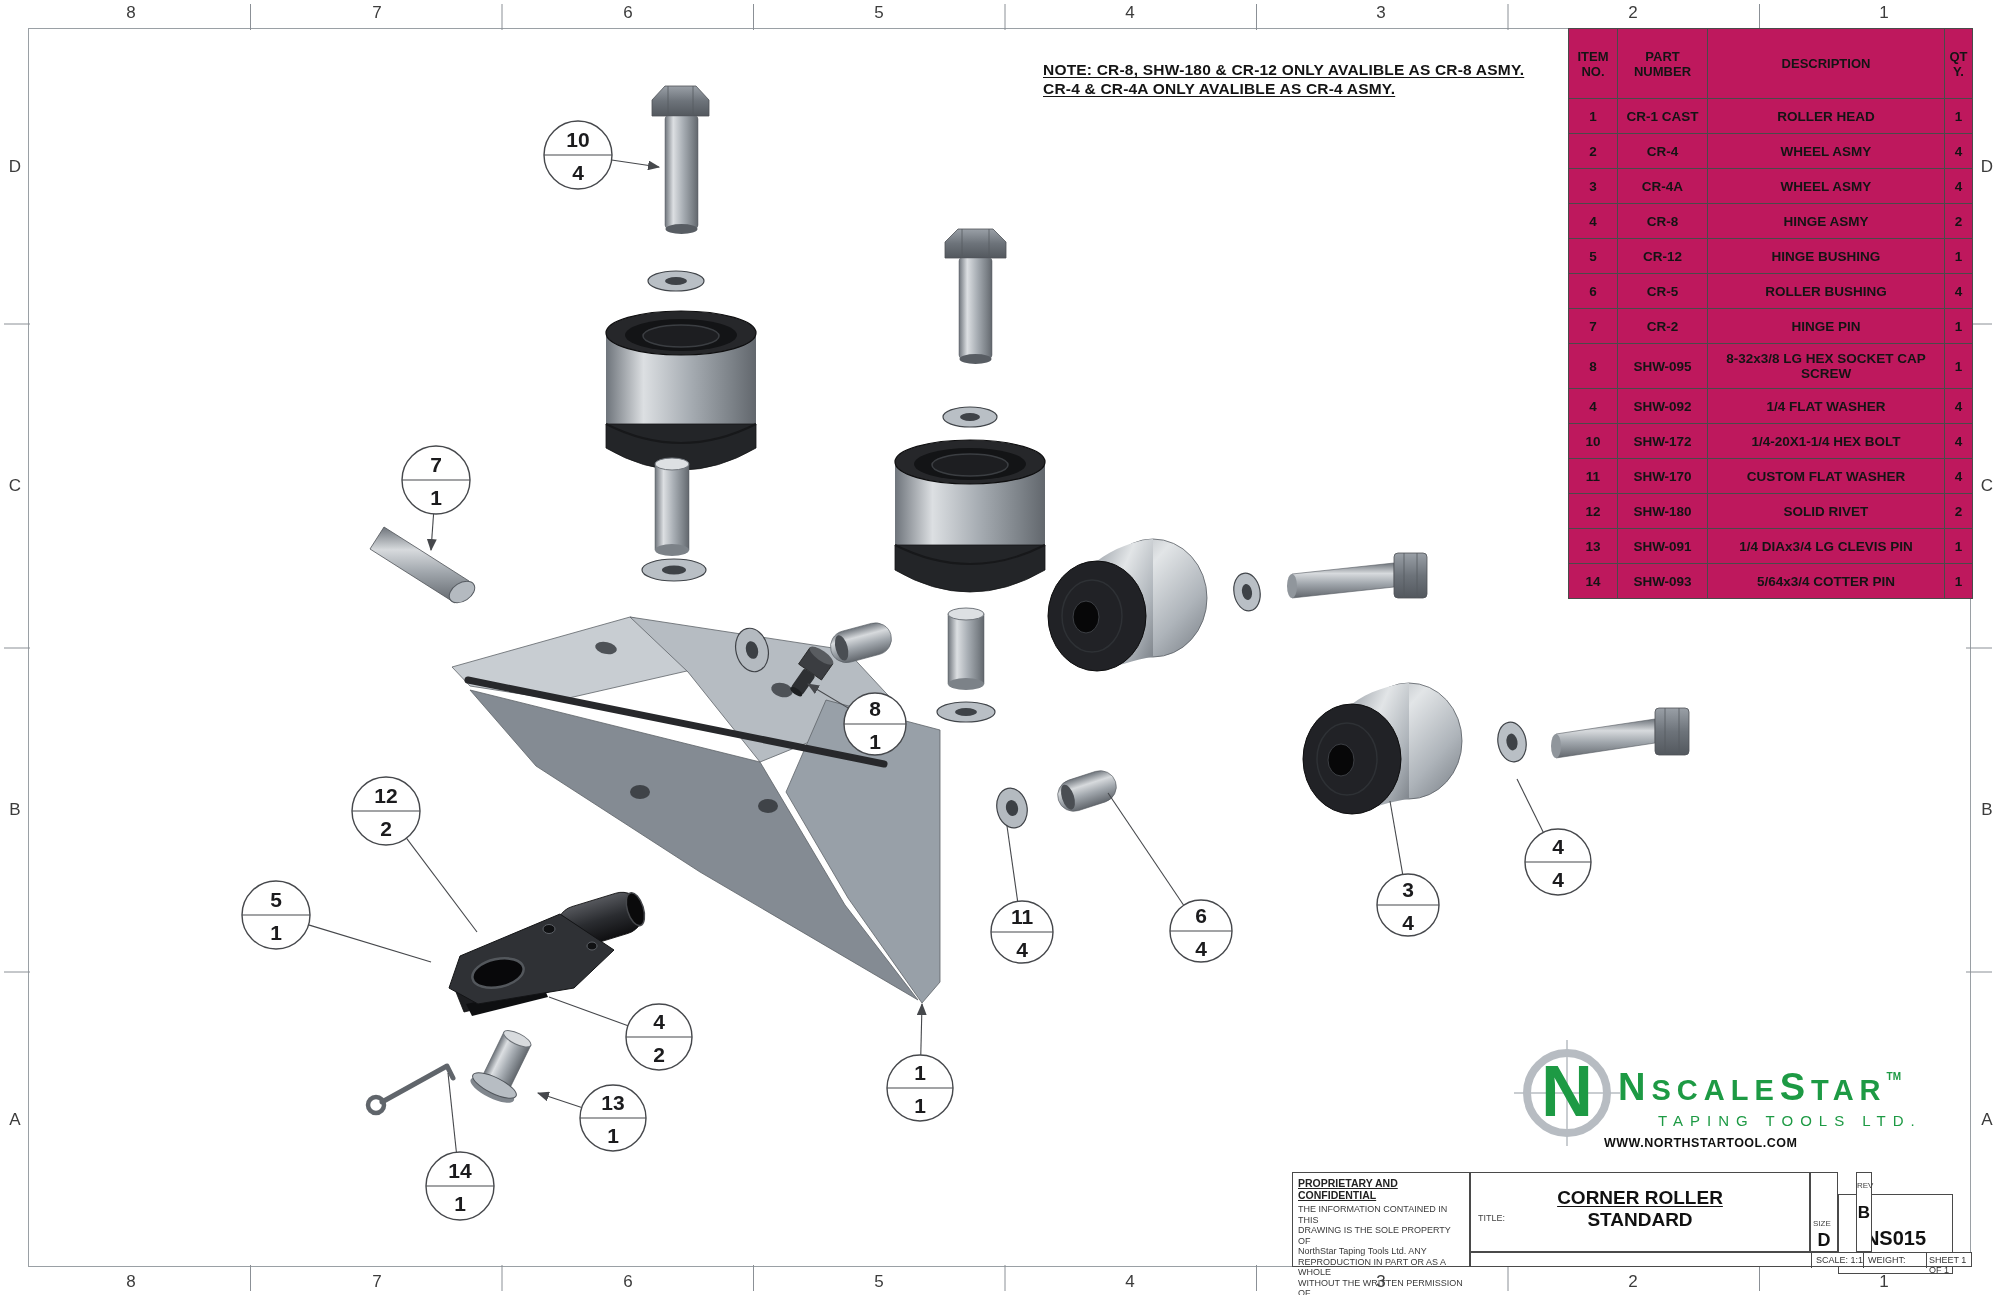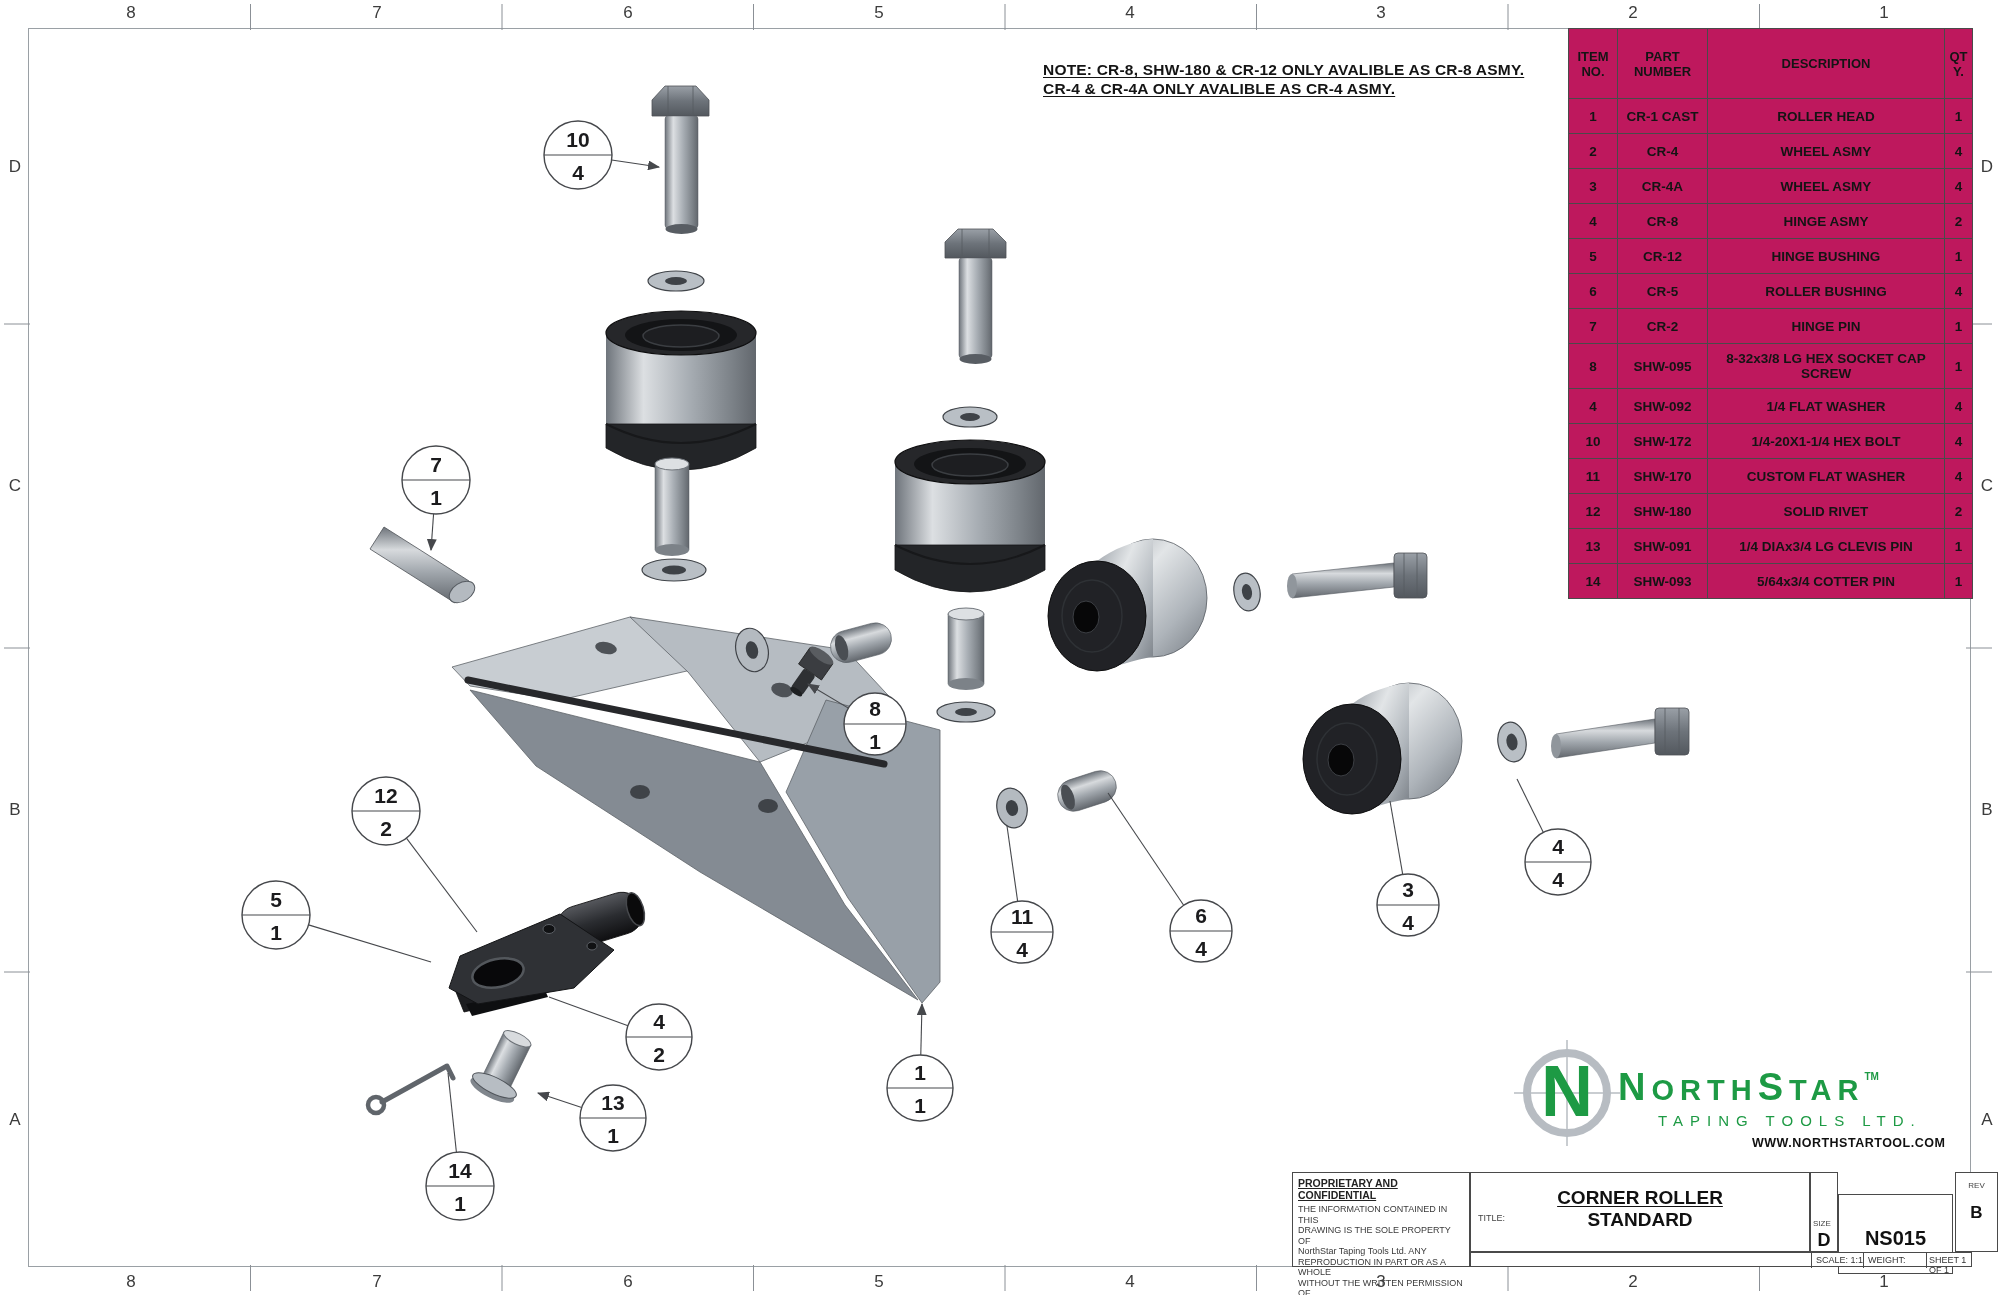--- a/index.html
+++ b/index.html
@@ -33,21 +33,21 @@
   .ctitle .main{position:absolute;left:0;top:14px;width:100%;text-align:center;
         font-weight:bold;font-size:19px;line-height:22px;color:#111;}
   .ctitle .main .u{text-decoration:underline;text-underline-offset:2px;}
   .csize{left:1810px;top:1172px;width:28px;height:80px;}
   .csize .lbl{position:absolute;left:2px;top:46px;font-size:8px;color:#444;}
   .csize .val{position:absolute;left:0;top:57px;width:100%;text-align:center;
         font-size:18px;font-weight:bold;color:#111;}
   .cns{left:1838px;top:1194px;width:115px;height:80px;}
   .cns .val{position:absolute;left:0;top:32px;width:100%;text-align:center;
         font-size:20px;font-weight:bold;color:#111;}
-  .crev{left:1955px;top:1172px;width:43px;height:80px;}
+  .crev{left:1856px;top:1172px;width:16px;height:80px;}
   .crev .lbl{position:absolute;left:0;top:8px;width:100%;text-align:center;font-size:8px;color:#444;}
   .crev .val{position:absolute;left:0;top:30px;width:100%;text-align:center;
         font-size:17px;font-weight:bold;color:#111;}
   .cstrip{left:1470px;top:1252px;width:502px;height:15px;font-size:9px;color:#333;}
   .cstrip span{position:absolute;top:2px;}
   .cstrip .sc{left:345px;}
   .cstrip .wt{left:397px;}
   .cstrip .sh{left:458px;}
   .cstrip .d1,.cstrip .d2,.cstrip .d3{position:absolute;top:0;height:15px;border-left:1px solid #4a4a4a;}
   .cstrip .d1{left:340px;} .cstrip .d2{left:392px;} .cstrip .d3{left:455px;}
@@ -59,21 +59,21 @@
   .logo-cross-h{position:absolute;left:1514px;top:1092px;width:106px;height:2px;background:#c9cdd1;}
   .logo-n{position:absolute;left:1523px;top:1045px;width:88px;height:88px;text-align:center;
         font-size:72px;line-height:92px;font-weight:bold;color:var(--green,#1d9a44);}
   .brand{position:absolute;left:1618px;top:1066px;color:var(--green,#1d9a44);font-weight:bold;
         letter-spacing:6px;white-space:nowrap;}
   .brand .b1{font-size:38px;}
   .brand .b2{font-size:29px;}
   .brand .tm{font-size:10px;vertical-align:20px;letter-spacing:0;}
   .brand-sub{position:absolute;left:1658px;top:1112px;color:var(--green,#1d9a44);
         font-weight:normal;font-size:15px;letter-spacing:7px;white-space:nowrap;}
-  .brand-url{position:absolute;left:1752px;top:1136px;color:#111;font-weight:bold;
+  .brand-url{position:absolute;left:1604px;top:1136px;color:#111;font-weight:bold;
         font-size:12.5px;letter-spacing:.5px;white-space:nowrap;}
 
   text.bn{font-weight:bold;font-size:21px;fill:#1b1b1d;text-anchor:middle;
         font-family:"Liberation Sans",sans-serif;}
 </style>
 </head>
 <body>
 
 <div class="sheet">
   <div class="frame"></div>
@@ -536,21 +536,21 @@
       <i class="d3"></i>
     <span class="sc">SCALE: 1:1</span>
     <span class="wt">WEIGHT:</span>
     <span class="sh">SHEET 1 OF 1</span>
   </div>
 
   <div class="logo-cross-v"></div>
   <div class="logo-cross-h"></div>
   <div class="logo-circle"></div>
   <div class="logo-n">N</div>
-  <div class="brand"><span class="b1">N</span><span class="b2">ORTH</span><span class="b1">S</span><span class="b2">TAR</span><span class="tm">TM</span></div>
+  <div class="brand"><span class="b1">N</span><span class="b2">SCALE</span><span class="b1">S</span><span class="b2">TAR</span><span class="tm">TM</span></div>
   <div class="brand-sub">TAPING TOOLS LTD.</div>
   <div class="brand-url">WWW.NORTHSTARTOOL.COM</div>
 <div class="gl" style="left: 131px; top: 13px;">8</div>
     <div class="gl" style="left: 131px; top: 1282px;">8</div>
     <div class="gl" style="left: 377px; top: 13px;">7</div>
     <div class="gl" style="left: 377px; top: 1282px;">7</div>
     <div class="gl" style="left: 628px; top: 13px;">6</div>
     <div class="gl" style="left: 628px; top: 1282px;">6</div>
     <div class="gl" style="left: 879px; top: 13px;">5</div>
     <div class="gl" style="left: 879px; top: 1282px;">5</div>

